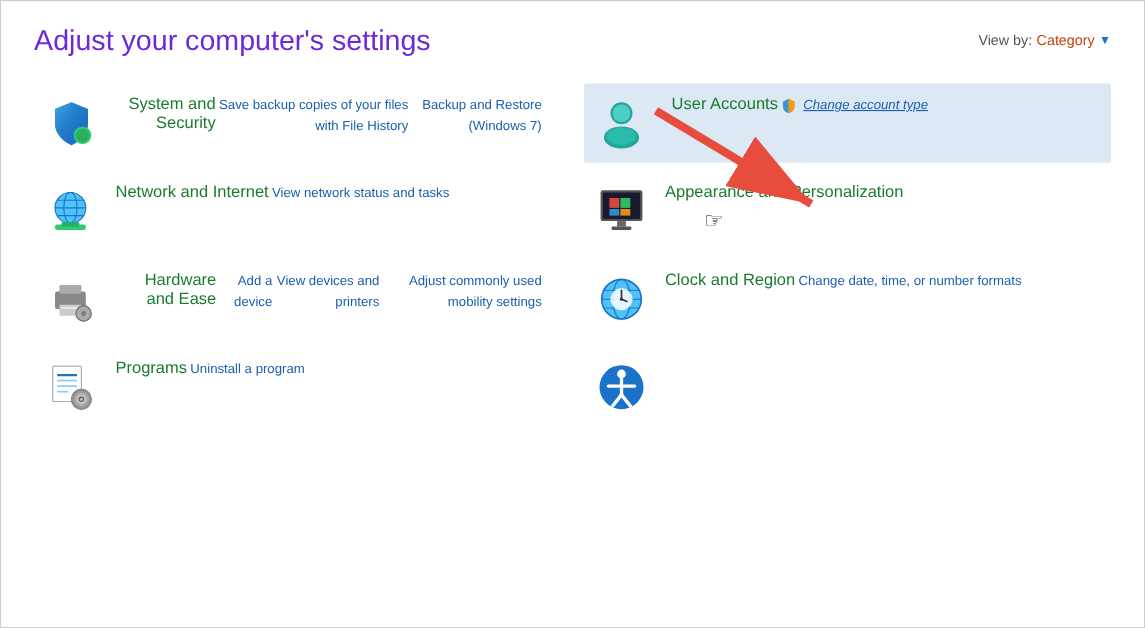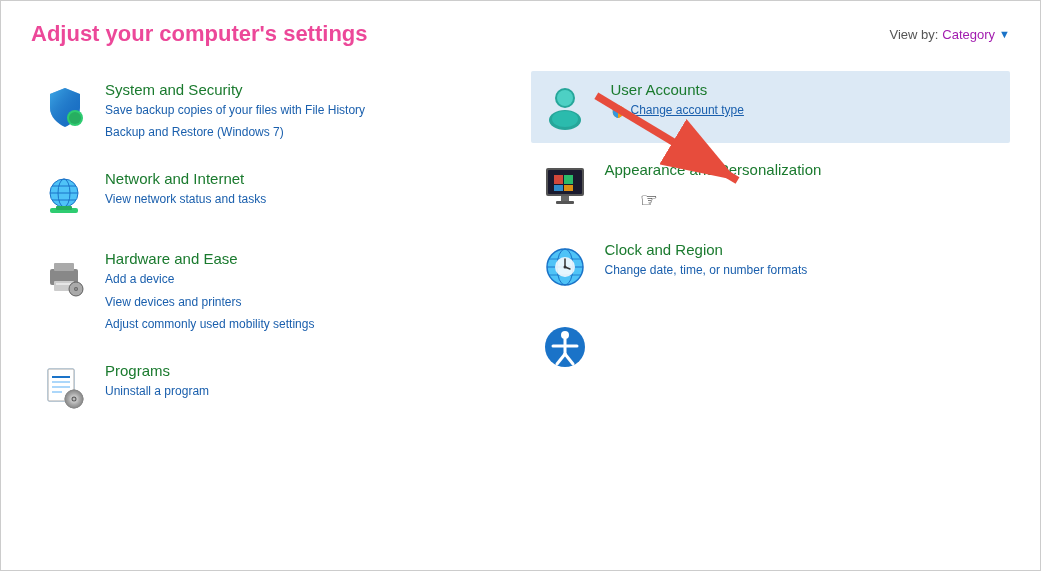--- a/index.html
+++ b/index.html
@@ -14,36 +14,36 @@
     .page {
       padding: 20px 30px;
     }
     .header {
       display: flex;
       justify-content: space-between;
       align-items: center;
       margin-bottom: 24px;
     }
     .header-title {
-      font-size: 22px;
-      color: #ec4899;
-      font-weight: 700;
+      font-size: 26px;
+      color: #6d28d9;
+      font-weight: 400;
     }
     .view-by {
       font-size: 13px;
       color: #333;
       display: flex;
       align-items: center;
       gap: 4px;
     }
     .view-by-label {
       color: #555;
     }
     .view-by-value {
-      color: #a21caf;
+      color: #c2410c;
       cursor: pointer;
     }
     .content {
       display: grid;
       grid-template-columns: 1fr 1fr;
       gap: 0;
     }
     .left-col {
       padding-right: 20px;
     }
@@ -65,22 +65,23 @@
     .icon-container {
       width: 52px;
       height: 52px;
       flex-shrink: 0;
       display: flex;
       align-items: center;
       justify-content: center;
     }
     .category-text {
       display: flex;
-      flex-direction: column;
+      flex-direction: row;
       gap: 3px;
+      text-align: right;
     }
     .category-title {
       font-size: 15px;
       color: #1a7a2e;
       font-weight: 400;
       cursor: pointer;
       text-decoration: none;
     }
     .category-link {
       font-size: 12px;
@@ -250,21 +251,21 @@
 
             <circle cx="25" cy="16" r="10" fill="#26a69a"></circle>
             <ellipse cx="25" cy="38" rx="16" ry="10" fill="#26a69a"></ellipse>
 
             <circle cx="25" cy="16" r="8" fill="#4dd0c4"></circle>
             <ellipse cx="25" cy="37" rx="13" ry="8" fill="#2bbbad"></ellipse>
           </svg>
         </div>
         <div class="category-text">
           <a class="category-title">User Accounts</a>
-          <div style="display:flex;align-items:center;gap:3px;">
+          <div style="display:flex;align-items:center;gap:3px;font-style:italic;">
 
             <svg class="uac-shield" viewBox="0 0 14 16">
               <defs>
                 <linearGradient id="shieldUAC" x1="0" y1="0" x2="1" y2="1">
                   <stop offset="0%" stop-color="#f9d71c"></stop>
                   <stop offset="50%" stop-color="#f39c12"></stop>
                   <stop offset="100%" stop-color="#3498db"></stop>
                 </linearGradient>
               </defs>
               <path d="M7 1 L13 4 L13 9 C13 13 10 15 7 16 C4 15 1 13 1 9 L1 4 Z" fill="url(#shieldUAC)"></path>

